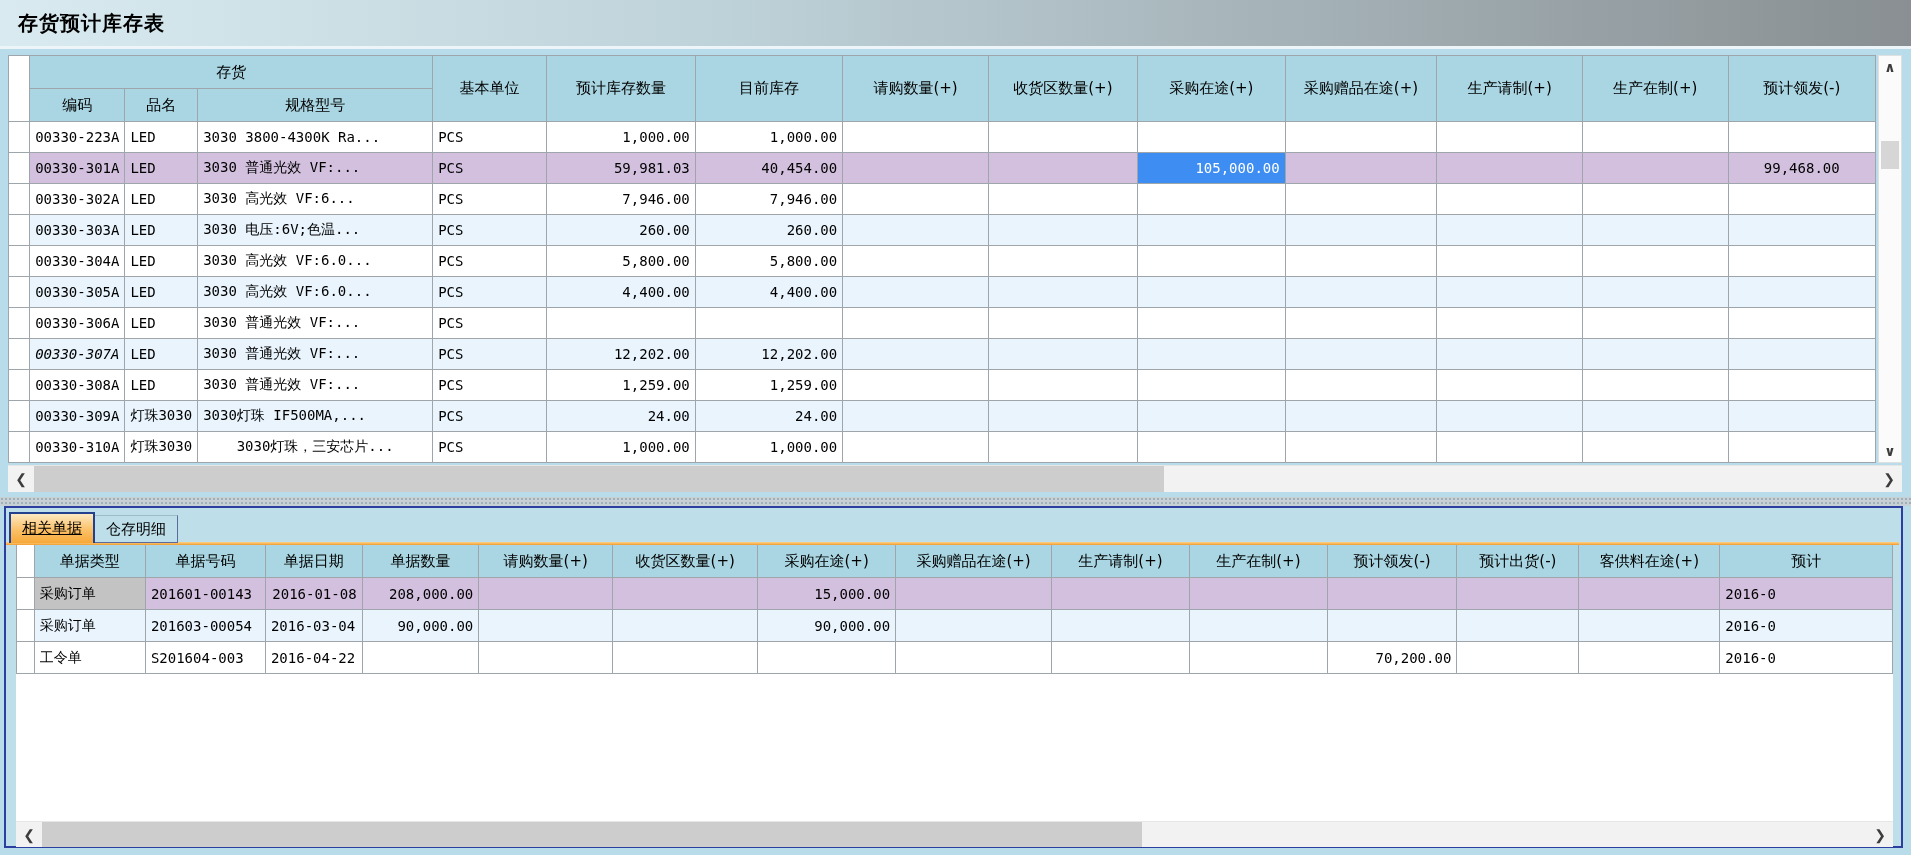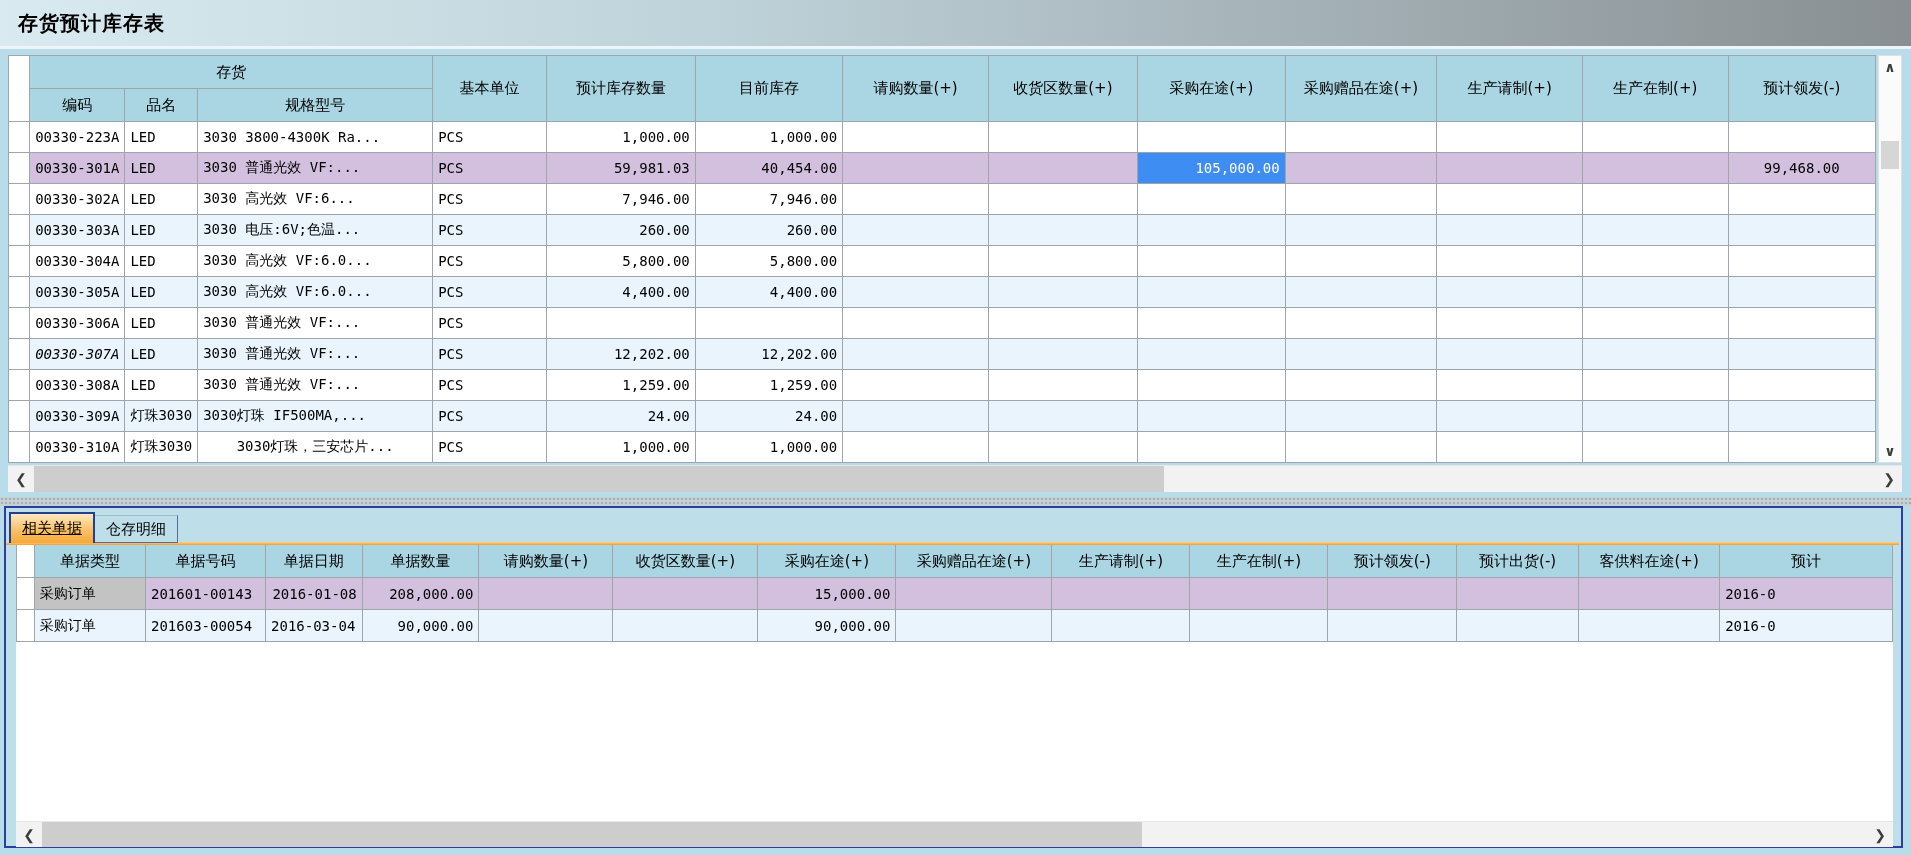--- a/index.html
+++ b/index.html
@@ -428,20 +428,37 @@
             <td style="text-align: right;"></td>
             <td style="text-align: right;">90,000.00</td>
             <td style="text-align: right;"></td>
             <td style="text-align: right;"></td>
             <td style="text-align: right;"></td>
             <td style="text-align: right;"></td>
             <td style="text-align: right;"></td>
             <td style="text-align: right;"></td>
             <td style="text-align: left;">2016-0</td>
           </tr>
+          <tr>
+            <td class="ind"></td>
+            <td style="text-align: left;">工令单</td>
+            <td style="text-align: left;">S201604-003</td>
+            <td style="text-align: left;">2016-04-22</td>
+            <td style="text-align: right;"></td>
+            <td style="text-align: right;"></td>
+            <td style="text-align: right;"></td>
+            <td style="text-align: right;"></td>
+            <td style="text-align: right;"></td>
+            <td style="text-align: right;"></td>
+            <td style="text-align: right;"></td>
+            <td style="text-align: right;">70,200.00</td>
+            <td style="text-align: right;"></td>
+            <td style="text-align: right;"></td>
+            <td style="text-align: left;">2016-0</td>
+          </tr>
         </tbody>
       </table>
     </div>
 
   <div class="hbar" id="bottom-hbar">
     <div class="sb-btn btn-left">
         <span>❮</span>
       </div>
     <div class="sb-thumb"></div>
     <div class="sb-btn btn-right">

